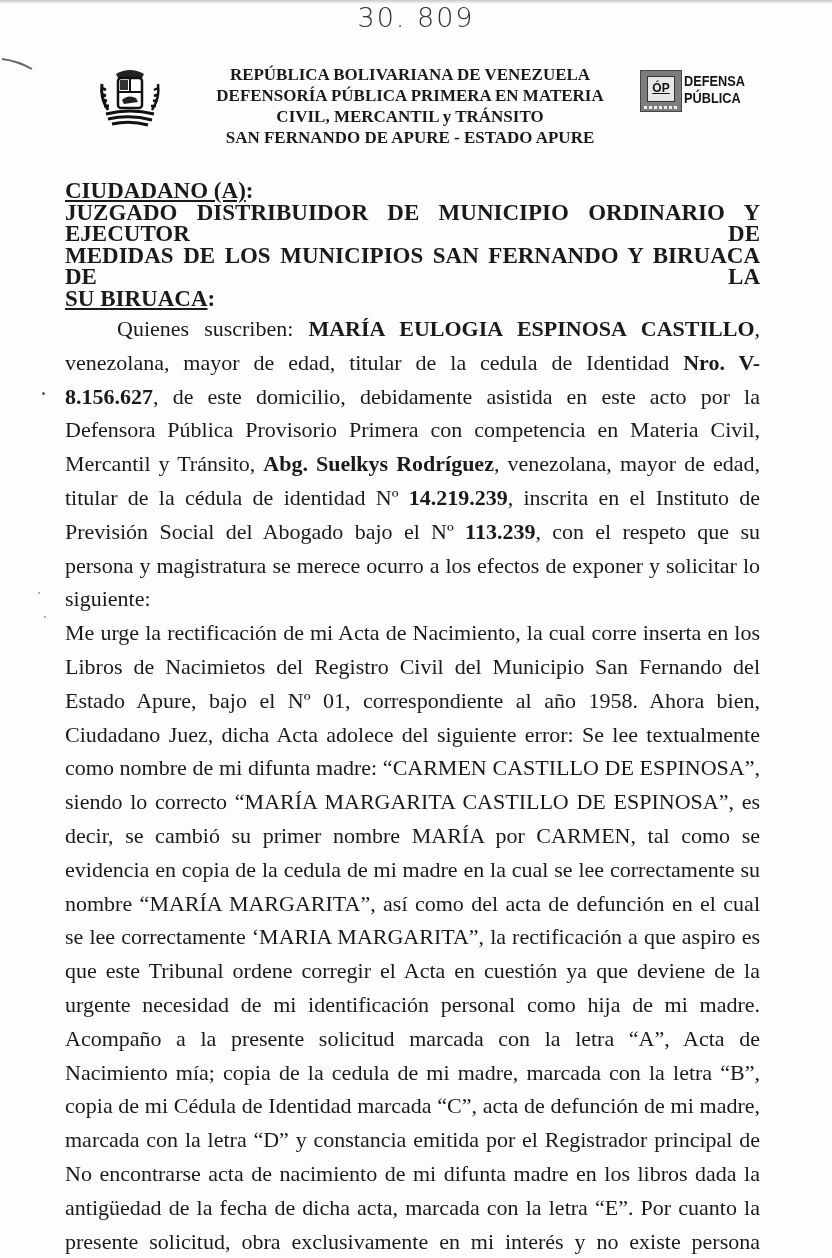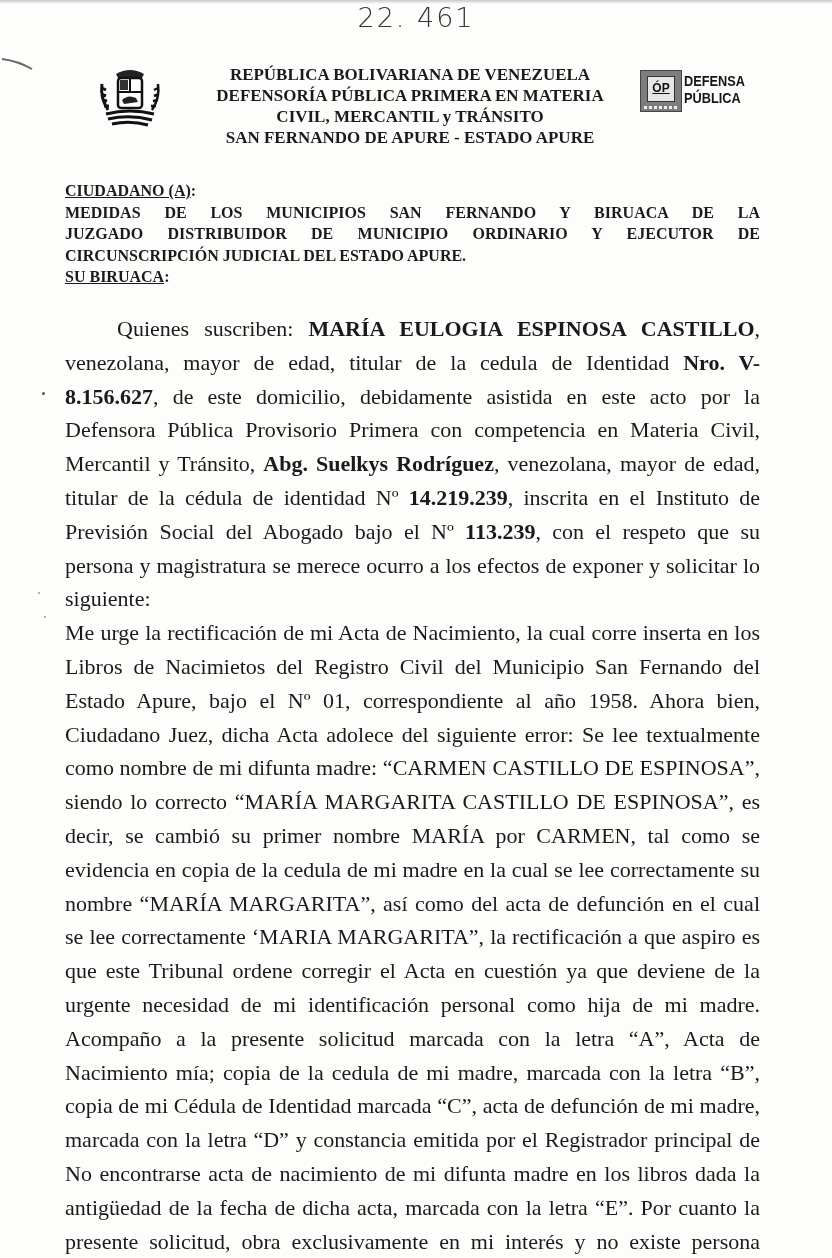--- a/index.html
+++ b/index.html
@@ -44,41 +44,41 @@
     }
     .dp-dots { position: absolute; left: 3px; bottom: 2px; width: 34px; height: 3px;
       background: repeating-linear-gradient(90deg, #eee 0 3px, transparent 3px 5px); }
     .dp-text {
       position: absolute; left: 44px; top: 2px;
       font-family: "Liberation Sans", sans-serif; font-weight: bold; font-size: 15px; line-height: 17px;
       color: #151515; transform: scaleX(0.85); transform-origin: left;
     }
     .addressee {
       position: absolute; left: 65px; top: 180px; width: 695px;
-      font-weight: bold; font-size: 16px; line-height: 21.5px;
+      font-weight: bold; font-size: 23px; line-height: 21.5px;
     }
     .addressee .u { text-decoration: underline; }
     .addressee .justify { text-align: justify; text-align-last: justify; }
     .addressee .nojust { text-align: left; }
     .body-text {
       position: absolute; left: 65px; top: 312px; width: 695px;
       font-size: 22px; line-height: 33.8px; text-align: justify;
       font-family: "Liberation Serif", serif;
     }
     .body-text p { margin: 0; }
     .body-text .indent { text-indent: 52px; }
     .body-text b { font-weight: bold; }
     .speck { position: absolute; background: #555; border-radius: 50%; }
   </style>
 </head>
 <body>
 
 <div class="top-scan-edge"></div>
 
-<div class="handwritten">22. 461</div>
+<div class="handwritten">30. 809</div>
 
 <svg class="scan-mark" width="40" height="20">
   <path d="M2 4 Q18 6 32 14" stroke="#666" stroke-width="2" fill="none"></path>
 </svg>
 
 <div class="header">
   <svg class="coat-of-arms" viewBox="0 0 72 66">
     <path d="M22 10 Q36 2 50 10 L48 14 L24 14 Z" fill="#222"></path>
     <rect x="24" y="14" width="24" height="30" rx="3" fill="#fff" stroke="#111" stroke-width="2.5"></rect>
     <line x1="24" y1="28" x2="48" y2="28" stroke="#111" stroke-width="2"></line>
@@ -104,23 +104,22 @@
     </div>
     <div class="dp-text">
       <div>DEFENSA</div>
       <div>PÚBLICA</div>
     </div>
   </div>
 </div>
 
 <div class="addressee">
   <div class="nojust"><span class="u">CIUDADANO (A)</span><span>:</span></div>
+  <div class="justify">JUZGADO DISTRIBUIDOR DE MUNICIPIO ORDINARIO Y EJECUTOR DE</div>
   <div class="justify">MEDIDAS DE LOS MUNICIPIOS SAN FERNANDO Y BIRUACA DE LA</div>
-  <div class="justify">JUZGADO DISTRIBUIDOR DE MUNICIPIO ORDINARIO Y EJECUTOR DE</div>
-  <div class="nojust">CIRCUNSCRIPCIÓN JUDICIAL DEL ESTADO APURE.</div>
   <div class="nojust"><span class="u">SU BIRUACA</span><span>:</span></div>
 </div>
 
 <div class="body-text">
   <p class="indent"><span>Quienes suscriben: </span><b>MARÍA EULOGIA ESPINOSA CASTILLO</b><span>, venezolana, mayor de edad, titular de la cedula de Identidad </span><b>Nro. V-8.156.627</b><span>, de este domicilio, debidamente asistida en este acto por la Defensora Pública Provisorio Primera con competencia en Materia Civil, Mercantil y Tránsito, </span><b>Abg. Suelkys Rodríguez</b><span>, venezolana, mayor de edad, titular de la cédula de identidad Nº </span><b>14.219.239</b><span>, inscrita en el Instituto de Previsión Social del Abogado bajo el Nº </span><b>113.239</b><span>, con el respeto que su persona y magistratura se merece ocurro a los efectos de exponer y solicitar lo siguiente:</span></p>
   <p>Me urge la rectificación de mi Acta de Nacimiento, la cual corre inserta en los Libros de Nacimietos del Registro Civil del Municipio San Fernando del Estado Apure, bajo el Nº 01, correspondiente al año 1958. Ahora bien, Ciudadano Juez, dicha Acta adolece del siguiente error: Se lee textualmente como nombre de mi difunta madre: “CARMEN CASTILLO DE ESPINOSA”, siendo lo correcto “MARÍA MARGARITA CASTILLO DE ESPINOSA”, es decir, se cambió su primer nombre MARÍA por CARMEN, tal como se evidencia en copia de la cedula de mi madre en la cual se lee correctamente su nombre “MARÍA MARGARITA”, así como del acta de defunción en el cual se lee correctamente ‘MARIA MARGARITA”, la rectificación a que aspiro es que este Tribunal ordene corregir el Acta en cuestión ya que deviene de la urgente necesidad de mi identificación personal como hija de mi madre. Acompaño a la presente solicitud marcada con la letra “A”, Acta de Nacimiento mía; copia de la cedula de mi madre, marcada con la letra “B”, copia de mi Cédula de Identidad marcada “C”, acta de defunción de mi madre, marcada con la letra “D” y constancia emitida por el Registrador principal de No encontrarse acta de nacimiento de mi difunta madre en los libros dada la antigüedad de la fecha de dicha acta, marcada con la letra “E”. Por cuanto la presente solicitud, obra exclusivamente en mi interés y no existe persona alguna que pudiese perjudicarse con la decisión que sobre la misma recaiga ya que habrá que consistir solamente, en que se reforme o rectifique el nombre MARÍA MARGARITA, en lugar del nombre CARMEN. Pido que esta</p>
 </div>
 
 <div class="speck" style="left:42px;top:392px;width:3px;height:3px;"></div>
 <div class="speck" style="left:38px;top:592px;width:2px;height:2px;background:#999;"></div>

